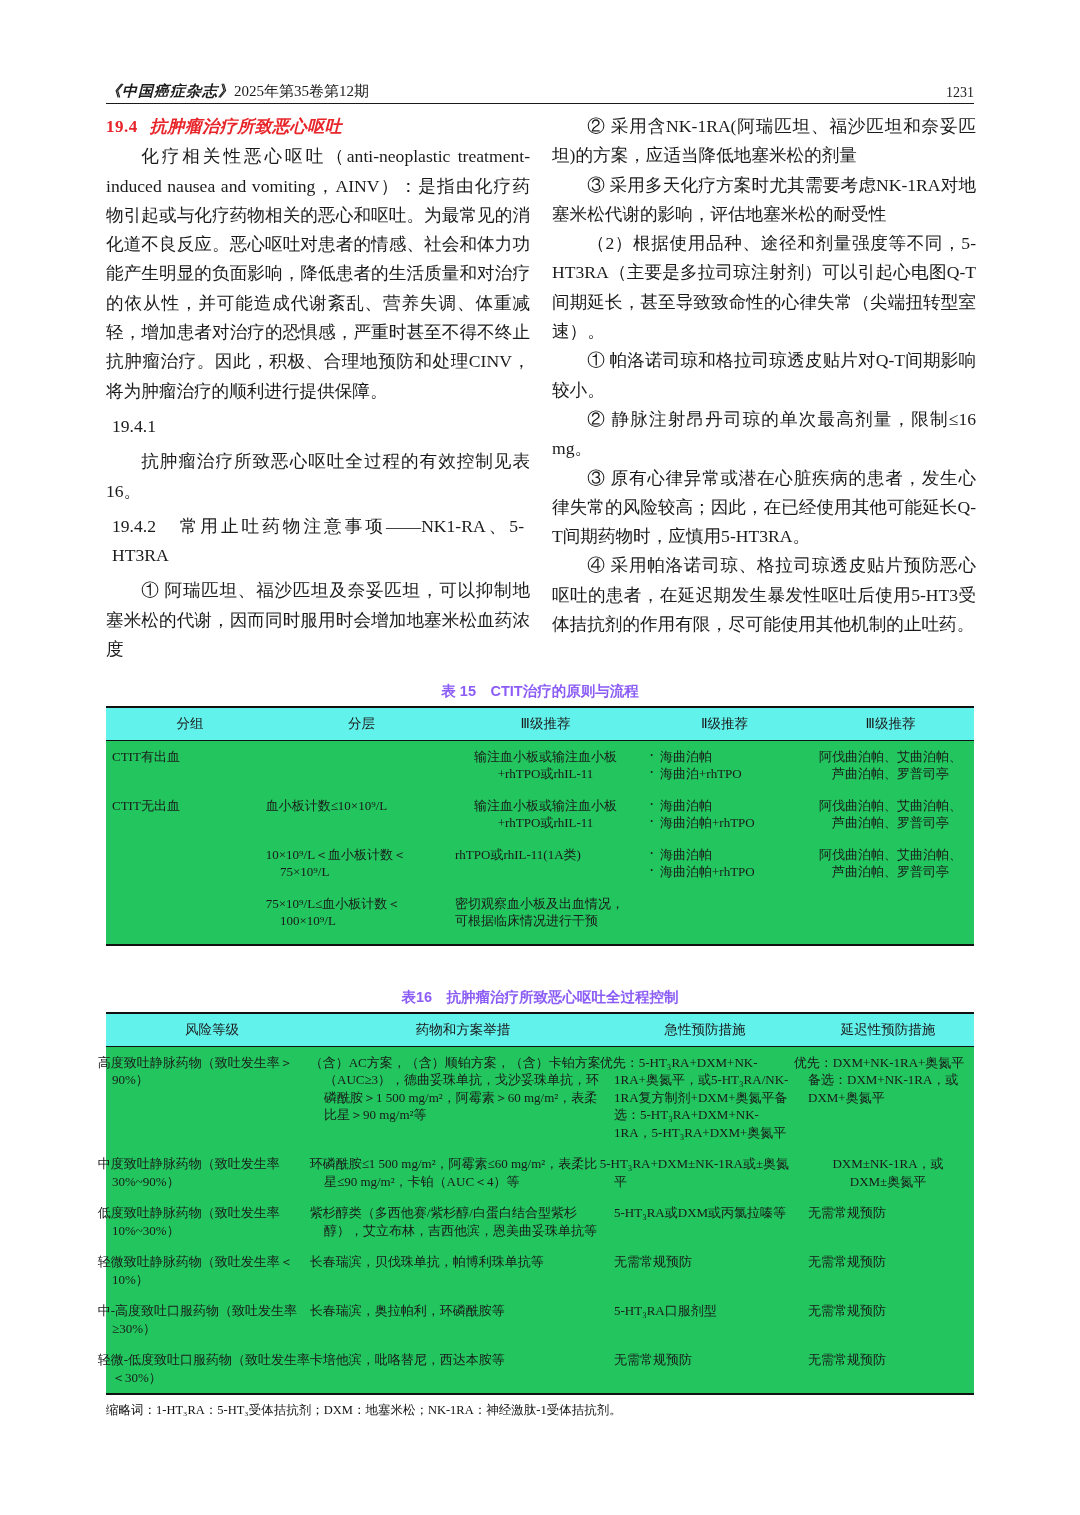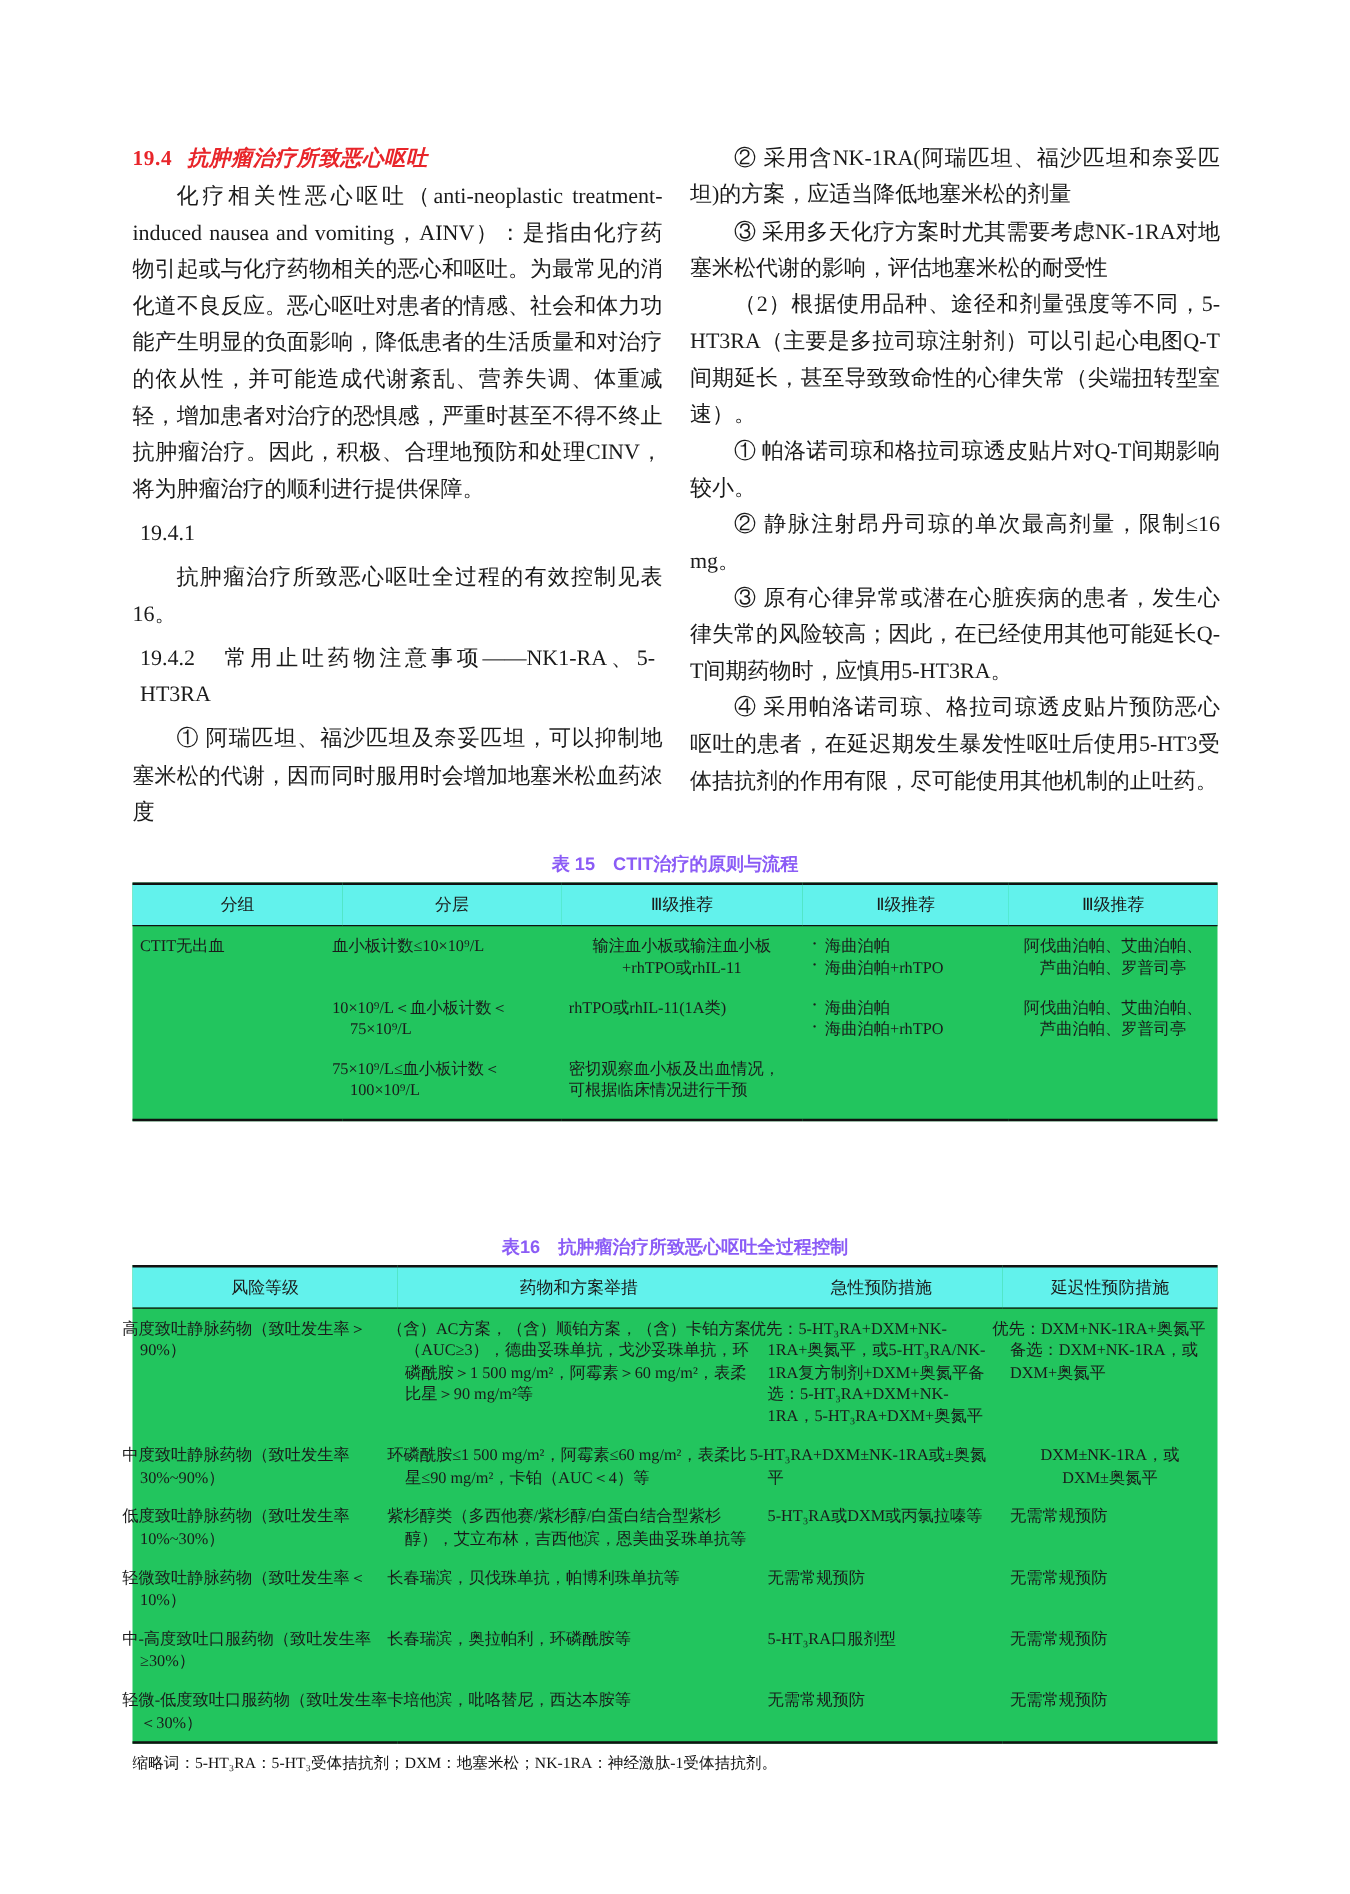--- a/index.html
+++ b/index.html
@@ -138,20 +138,24 @@
     padding-top: 7px;
     color: #111;
   }
   .blank-cell { }
 </style>
 </head>
 <body>
 
 <div class="page">
 
+  <div class="runhead">
+    <div class="runhead-left"><span class="runhead-journal">《中国癌症杂志》</span><span>2025年第35卷第12期</span></div>
+    <div class="runhead-right">1231</div>
+  </div>
 
   <div class="col col-left">
     <div class="sec-head"><span class="num">19.4</span><span>抗肿瘤治疗所致恶心呕吐</span></div>
     <p class="para">化疗相关性恶心呕吐（anti-neoplastic treatment-induced nausea and vomiting，AINV）：是指由化疗药物引起或与化疗药物相关的恶心和呕吐。为最常见的消化道不良反应。恶心呕吐对患者的情感、社会和体力功能产生明显的负面影响，降低患者的生活质量和对治疗的依从性，并可能造成代谢紊乱、营养失调、体重减轻，增加患者对治疗的恐惧感，严重时甚至不得不终止抗肿瘤治疗。因此，积极、合理地预防和处理CINV，将为肿瘤治疗的顺利进行提供保障。</p>
     <p class="sub">19.4.1</p>
     <p class="para">抗肿瘤治疗所致恶心呕吐全过程的有效控制见表16。</p>
     <p class="sub">19.4.2　常用止吐药物注意事项——NK1-RA、5-HT3RA</p>
     <p class="para">① 阿瑞匹坦、福沙匹坦及奈妥匹坦，可以抑制地塞米松的代谢，因而同时服用时会增加地塞米松血药浓度</p>
   </div>
 
@@ -179,20 +183,32 @@
         <tr>
           <th>分组</th>
           <th>分层</th>
           <th>Ⅲ级推荐</th>
           <th>Ⅱ级推荐</th>
           <th>Ⅲ级推荐</th>
         </tr>
       </thead>
       <tbody>
         <tr>
+          <td class="c-left">CTIT有出血</td>
+          <td class="c-left blank-cell"></td>
+          <td class="c-center">输注血小板或输注血小板+rhTPO或rhIL-11</td>
+          <td>
+            <ul class="bullets">
+              <li>海曲泊帕</li>
+              <li>海曲泊+rhTPO</li>
+            </ul>
+          </td>
+          <td class="c-center">阿伐曲泊帕、艾曲泊帕、芦曲泊帕、罗普司亭</td>
+        </tr>
+        <tr>
           <td class="c-left">CTIT无出血</td>
           <td class="c-left hang">血小板计数≤10×10⁹/L</td>
           <td class="c-center">输注血小板或输注血小板+rhTPO或rhIL-11</td>
           <td>
             <ul class="bullets">
               <li>海曲泊帕</li>
               <li>海曲泊帕+rhTPO</li>
             </ul>
           </td>
           <td class="c-center">阿伐曲泊帕、艾曲泊帕、芦曲泊帕、罗普司亭</td>
@@ -269,16 +285,16 @@
           <td class="c-left">无需常规预防</td>
         </tr>
         <tr>
           <td class="c-left hang">轻微-低度致吐口服药物（致吐发生率＜30%）</td>
           <td class="c-left hang">卡培他滨，吡咯替尼，西达本胺等</td>
           <td class="c-left">无需常规预防</td>
           <td class="c-left">无需常规预防</td>
         </tr>
       </tbody>
     </table>
-    <div class="tbl-foot">缩略词：5-HT₃RA：5-HT₃受体拮抗剂；DXM：地塞米松；NK-1RA：神经激肽-1受体拮抗剂。</div>
+    <div class="tbl-foot">缩略词：1-HT₃RA：5-HT₃受体拮抗剂；DXM：地塞米松；NK-1RA：神经激肽-1受体拮抗剂。</div>
   </div>
 
 </div>
 
 </body></html>

